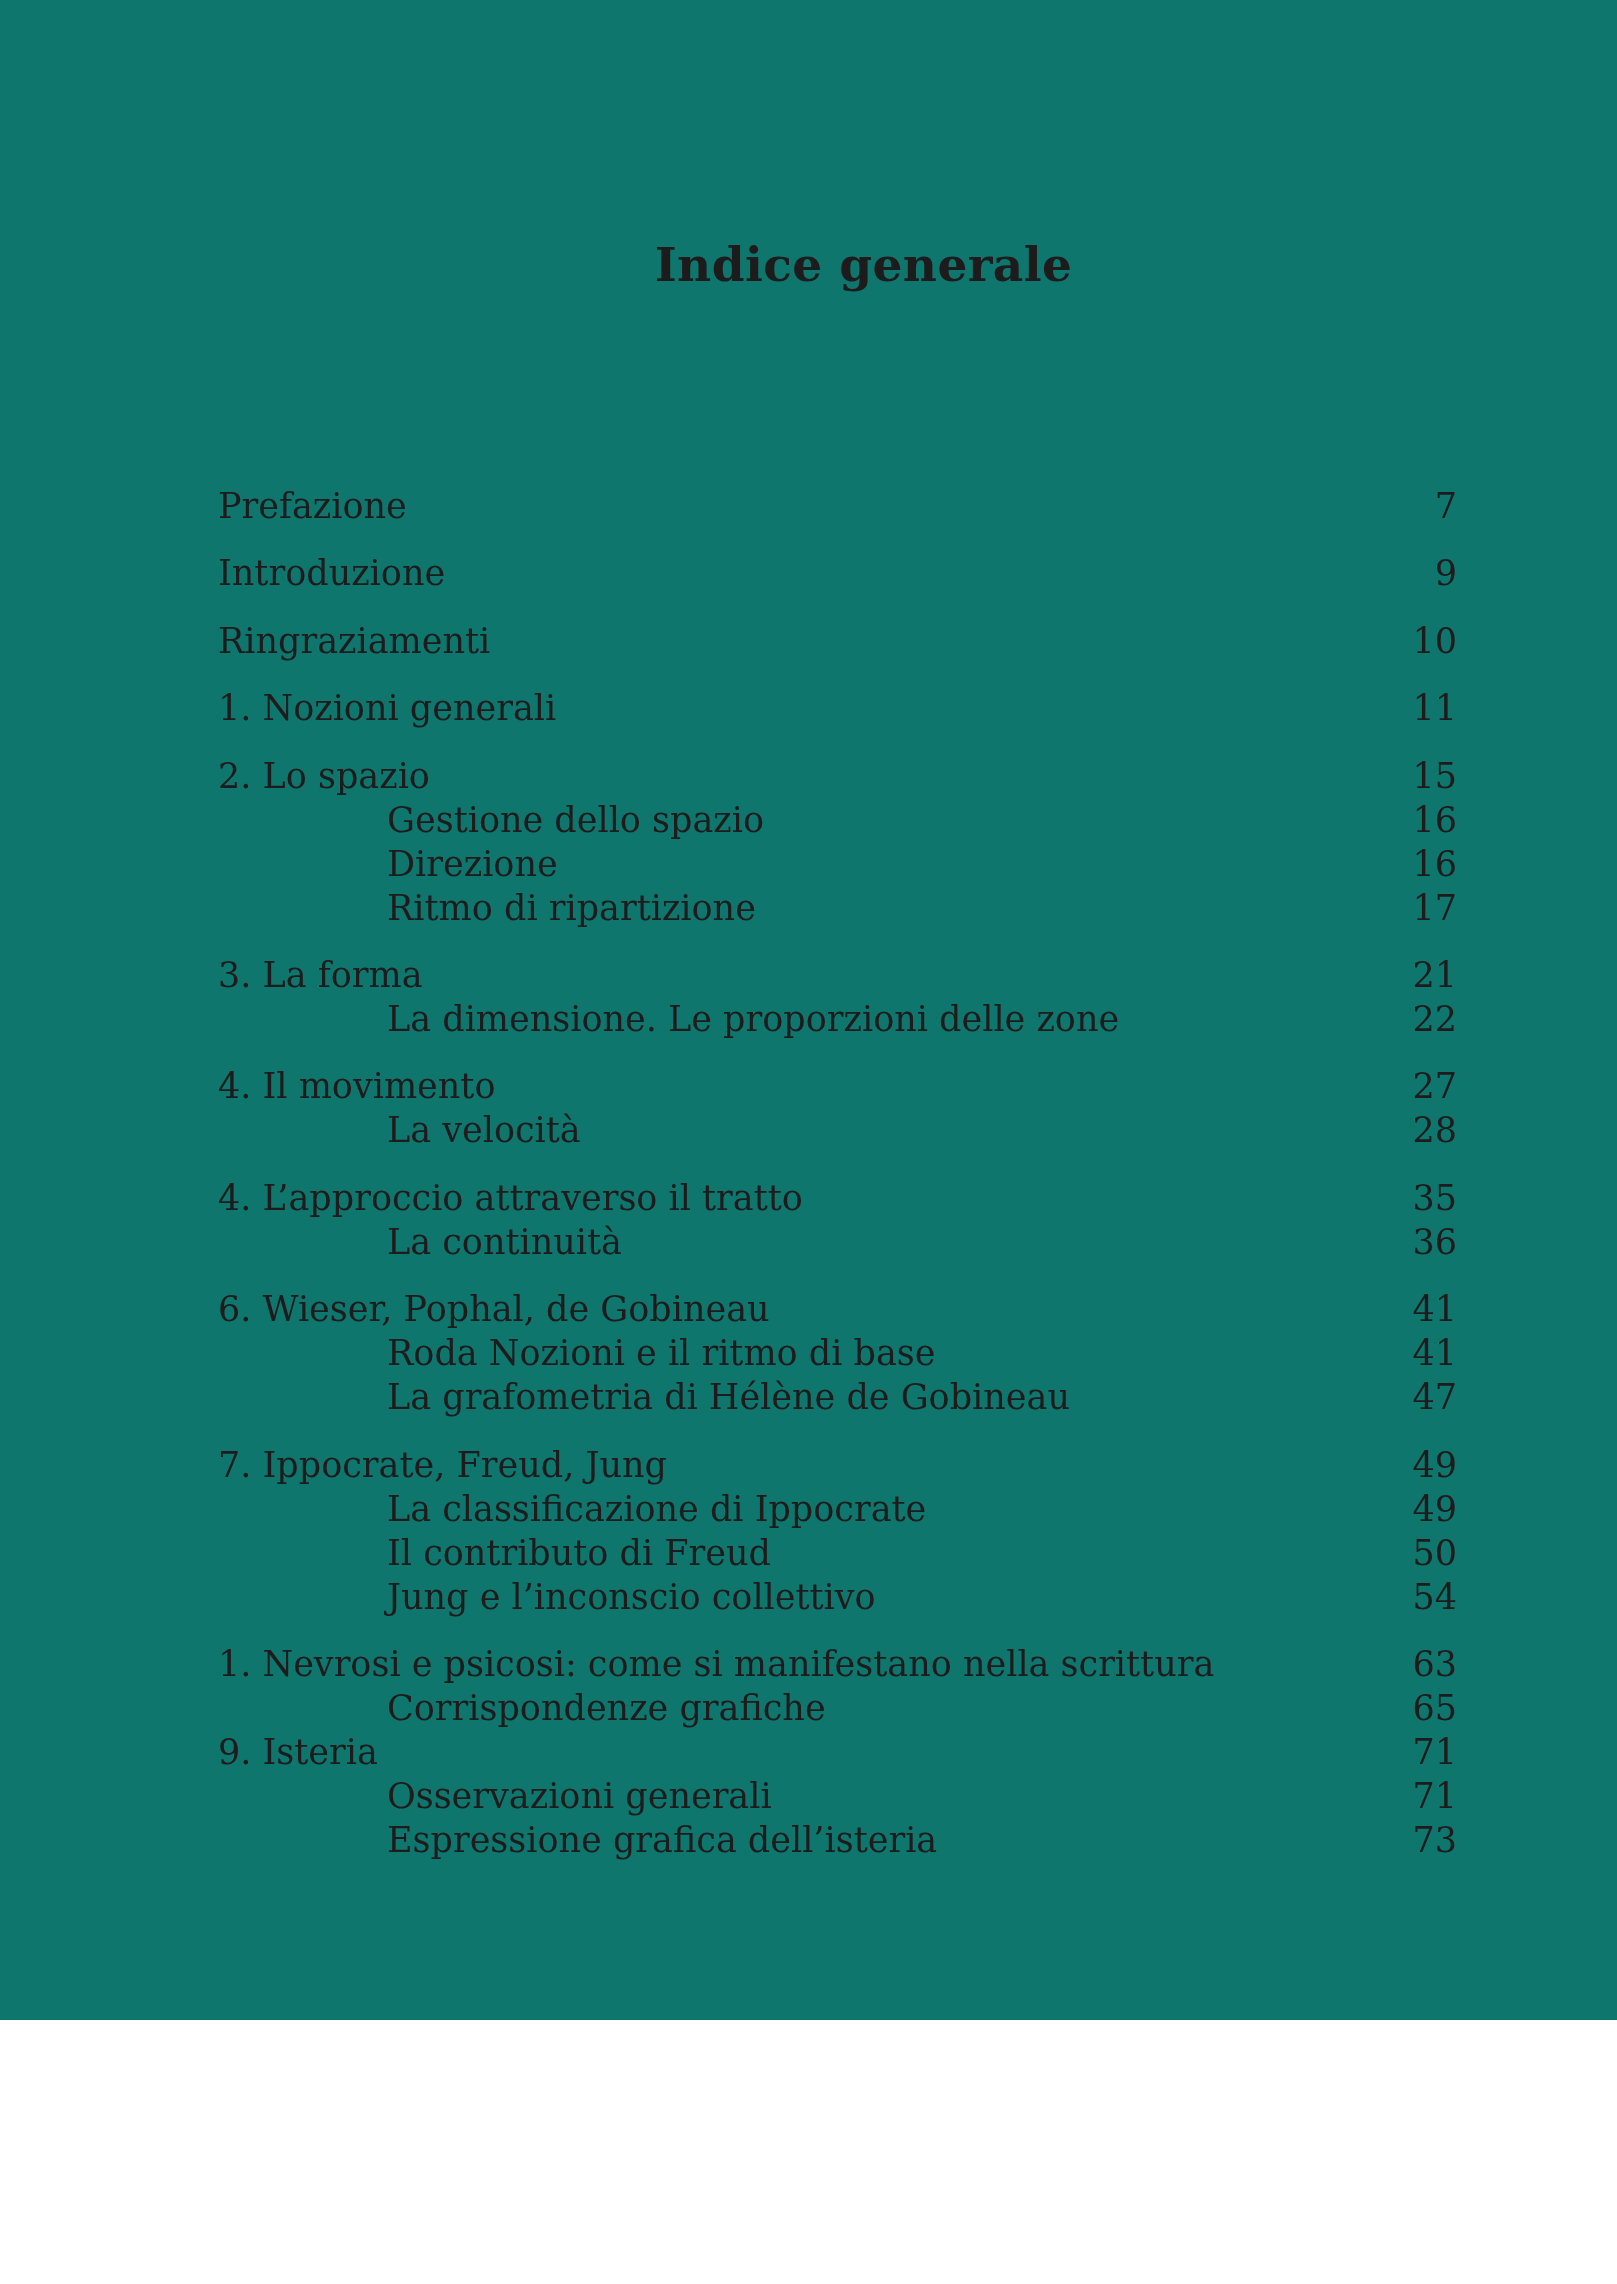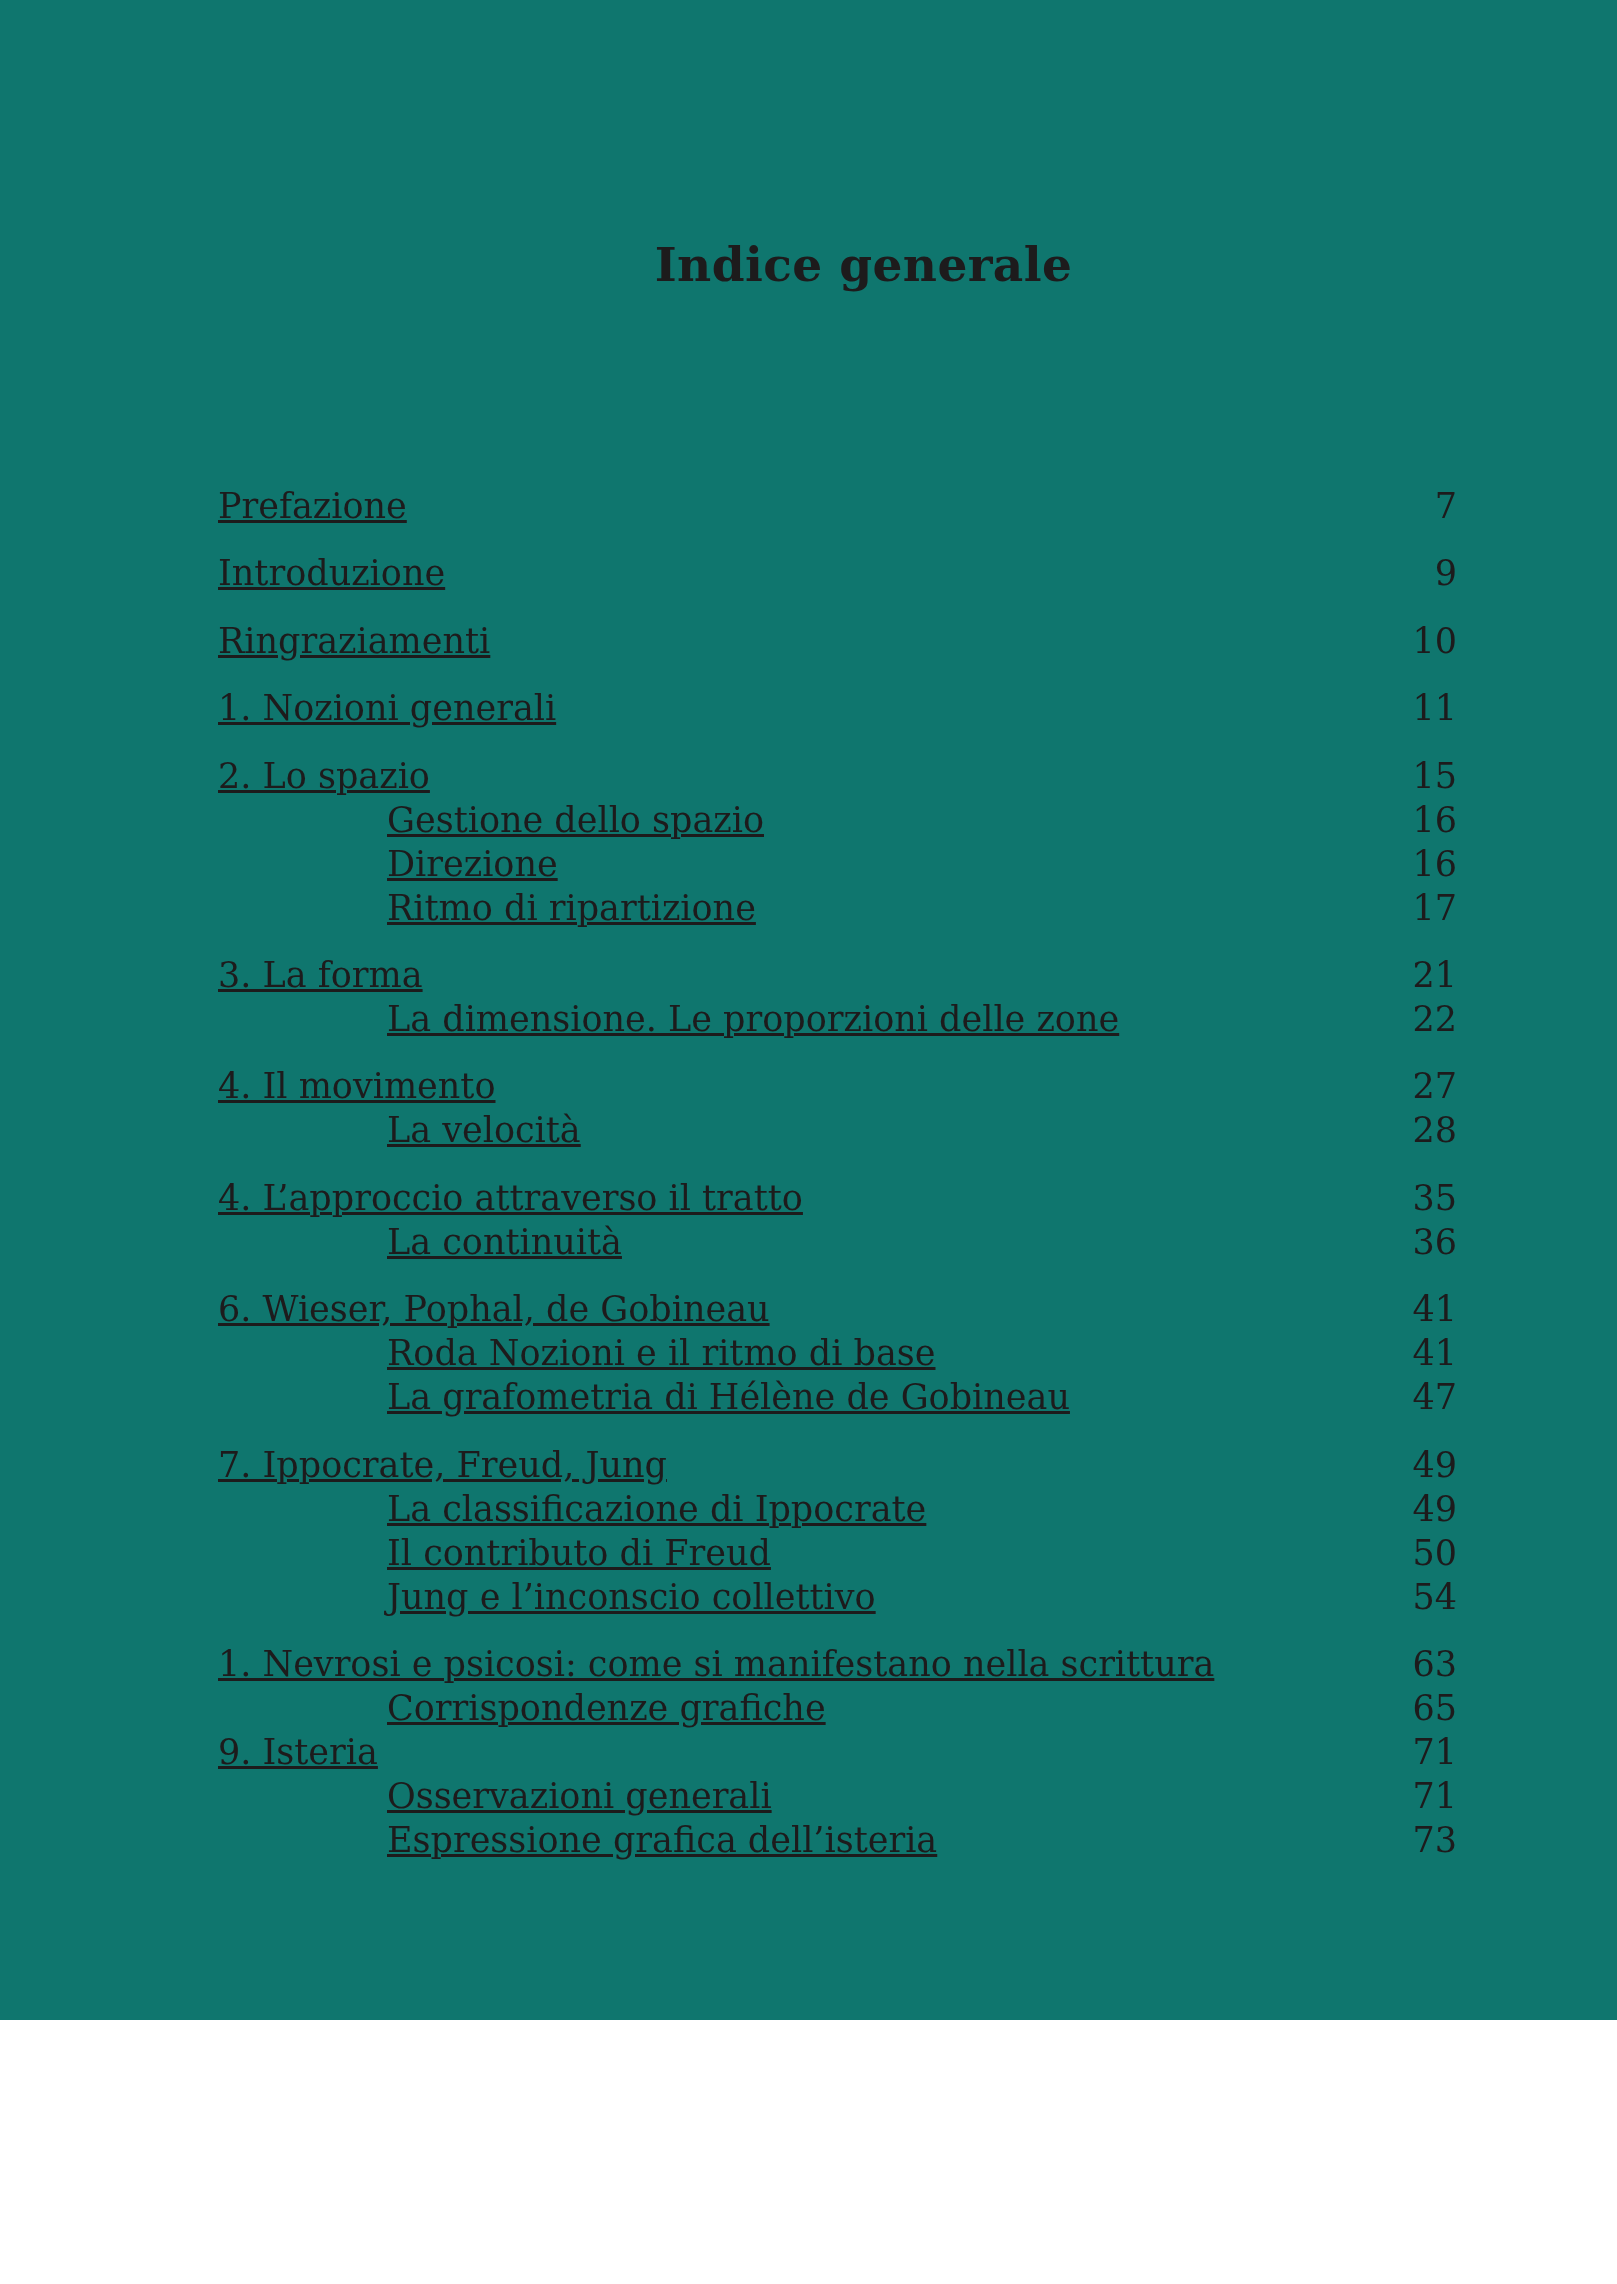--- a/index.html
+++ b/index.html
@@ -43,21 +43,20 @@
   }
   .row.gap {
     margin-top: 23.4px;
   }
   .row.sub .label {
     padding-left: 169px;
   }
   .label {
     flex: 1 1 auto;
     overflow: hidden;
-    text-decoration: underline;
   }
   .pagenum {
     flex: 0 0 auto;
     min-width: 73px;
     text-align: right;
   }
   .footer {
     position: absolute;
     top: 2118px;
     left: 218px;

